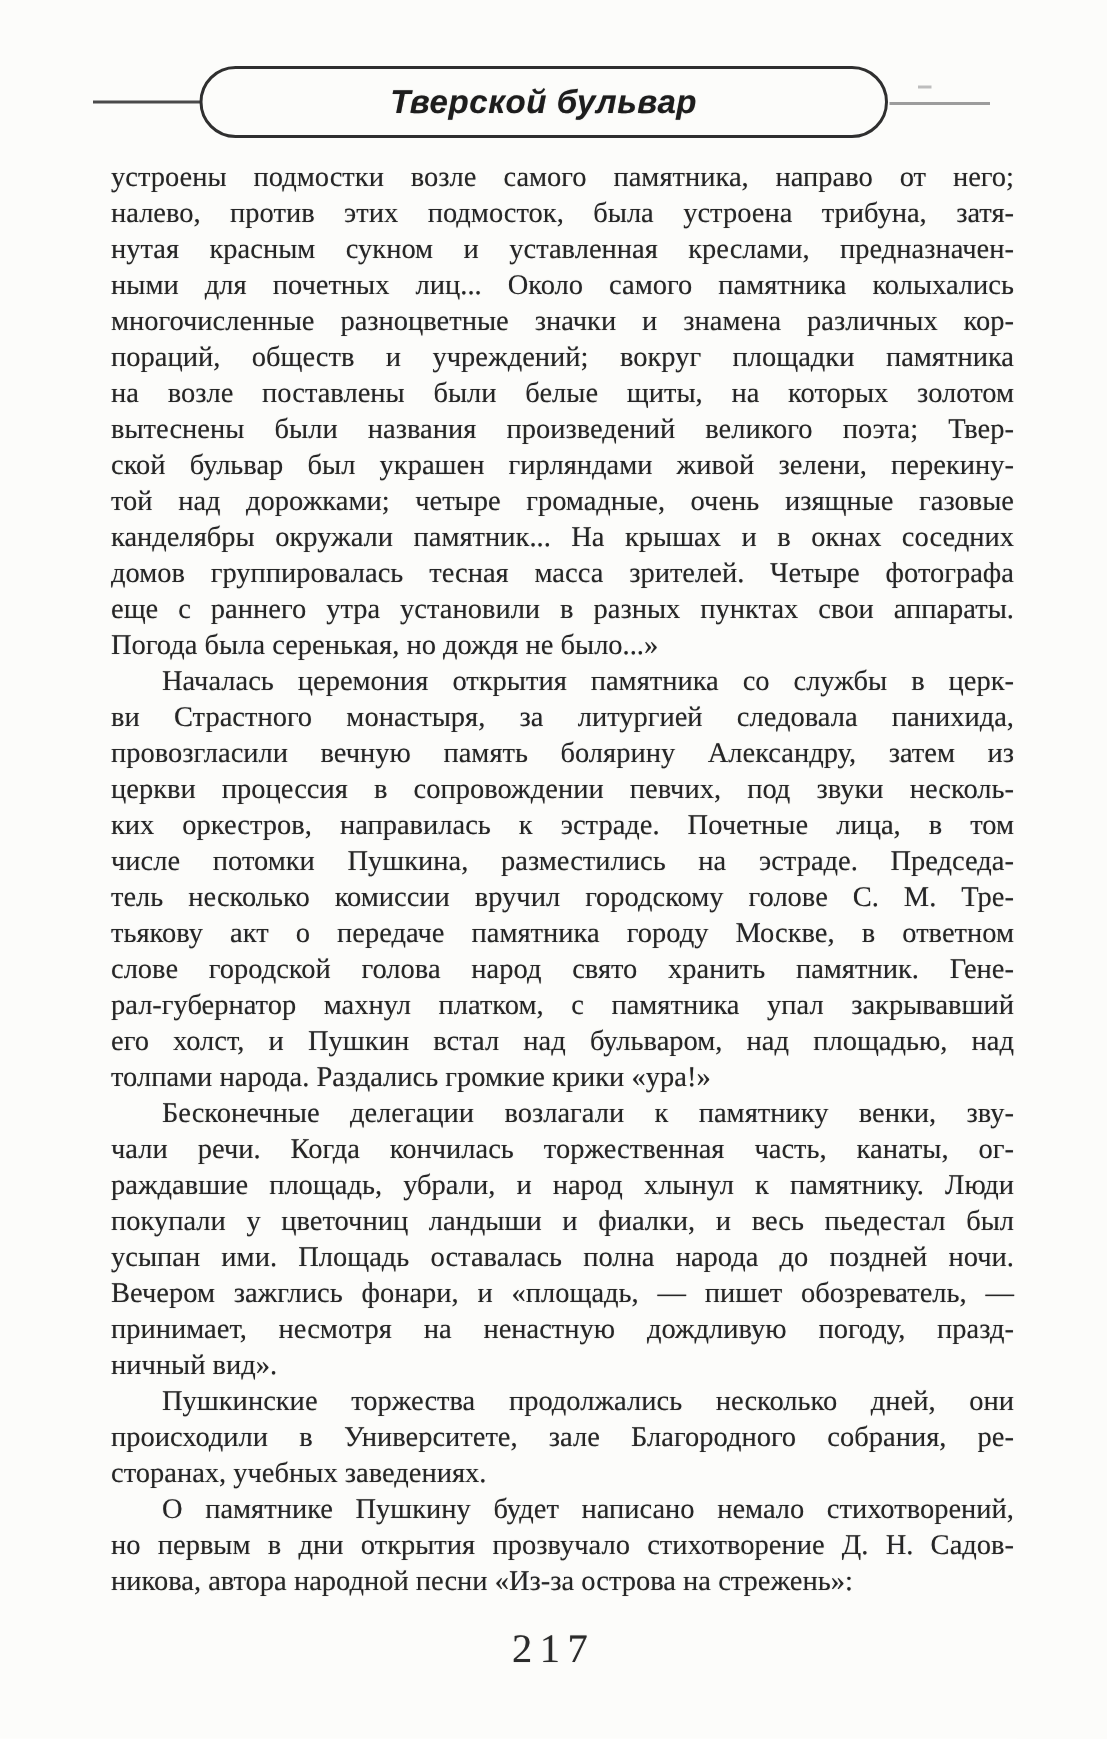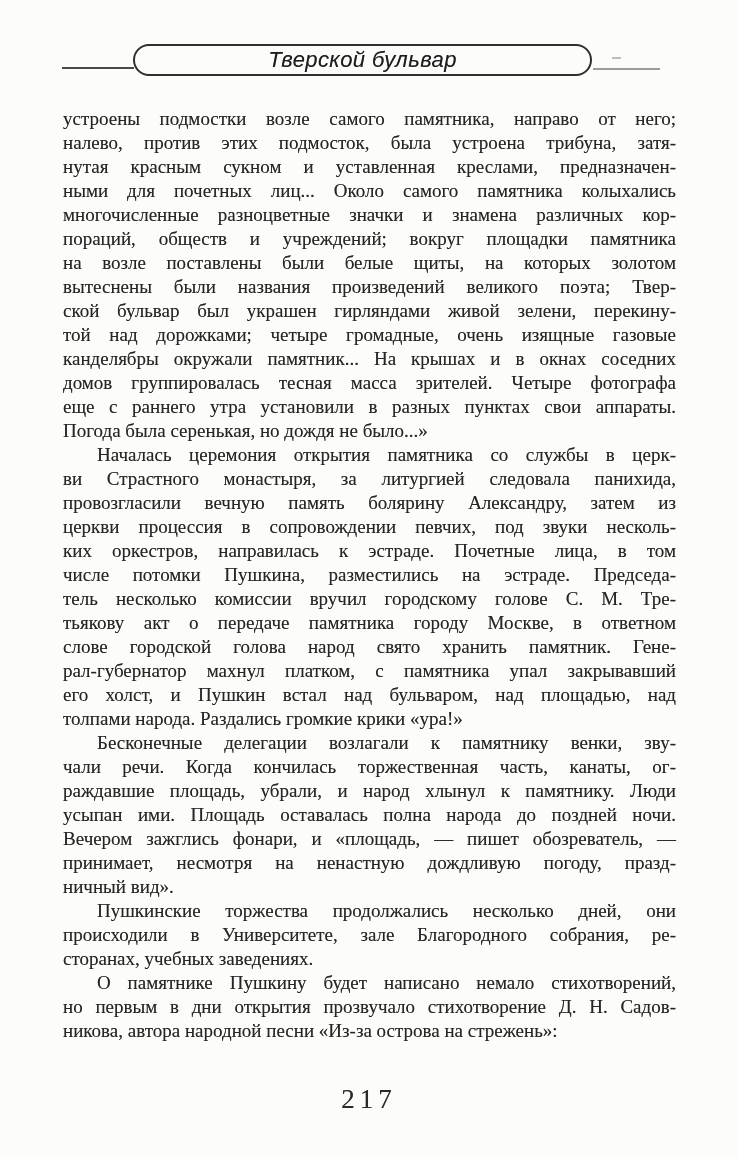--- a/index.html
+++ b/index.html
@@ -10,28 +10,29 @@
     background: #fcfcfa;
     overflow: hidden;
     font-family: "Liberation Serif", serif;
   }
   
   .capsule {
     position: absolute;
     left: 133px;
     top: 44px;
     width: 459px;
-    height: 32px;
+    height: 48px;
     box-sizing: border-box;
     border: 2px solid #2f2f2f;
     border-radius: 27px;
     display: flex;
     align-items: center;
     justify-content: center;
     background: #fcfcfa;
+    font-weight: bold;
   }
   .capsule-title {
     font-family: "Liberation Sans", sans-serif;
     font-style: italic;
     font-size: 22px;
     color: #1d1d1d;
     letter-spacing: 0.4px;
     text-shadow: 0 0 0.6px rgba(40,40,40,0.55);
   }
   .rule-left {
@@ -66,20 +67,21 @@
     width: 613px;
     font-size: 19px;
     line-height: 24px;
     color: #262626;
     text-shadow: 0 0 0.6px rgba(60,60,60,0.5);
   }
   .para { margin: 0; }
   .line {
     text-align: justify;
     text-align-last: justify;
+    margin-left: 11px;
   }
   .line.last {
     text-align: left;
     text-align-last: left;
   }
   .line.indent { text-indent: 34px; }
   
   .page-number {
     position: absolute;
     left: 0;
@@ -132,20 +134,21 @@
         <div class="line">тьякову акт о передаче памятника городу Москве, в ответном</div>
         <div class="line">слове городской голова народ свято хранить памятник. Гене-</div>
         <div class="line">рал-губернатор махнул платком, с памятника упал закрывавший</div>
         <div class="line">его холст, и Пушкин встал над бульваром, над площадью, над</div>
         <div class="line last">толпами народа. Раздались громкие крики «ура!»</div>
       </div>
       <div class="para">
         <div class="line indent">Бесконечные делегации возлагали к памятнику венки, зву-</div>
         <div class="line">чали речи. Когда кончилась торжественная часть, канаты, ог-</div>
         <div class="line">раждавшие площадь, убрали, и народ хлынул к памятнику. Люди</div>
+        <div class="line">покупали у цветочниц ландыши и фиалки, и весь пьедестал был</div>
         <div class="line">усыпан ими. Площадь оставалась полна народа до поздней ночи.</div>
         <div class="line">Вечером зажглись фонари, и «площадь, — пишет обозреватель, —</div>
         <div class="line">принимает, несмотря на ненастную дождливую погоду, празд-</div>
         <div class="line last">ничный вид».</div>
       </div>
       <div class="para">
         <div class="line indent">Пушкинские торжества продолжались несколько дней, они</div>
         <div class="line">происходили в Университете, зале Благородного собрания, ре-</div>
         <div class="line last">сторанах, учебных заведениях.</div>
       </div>

